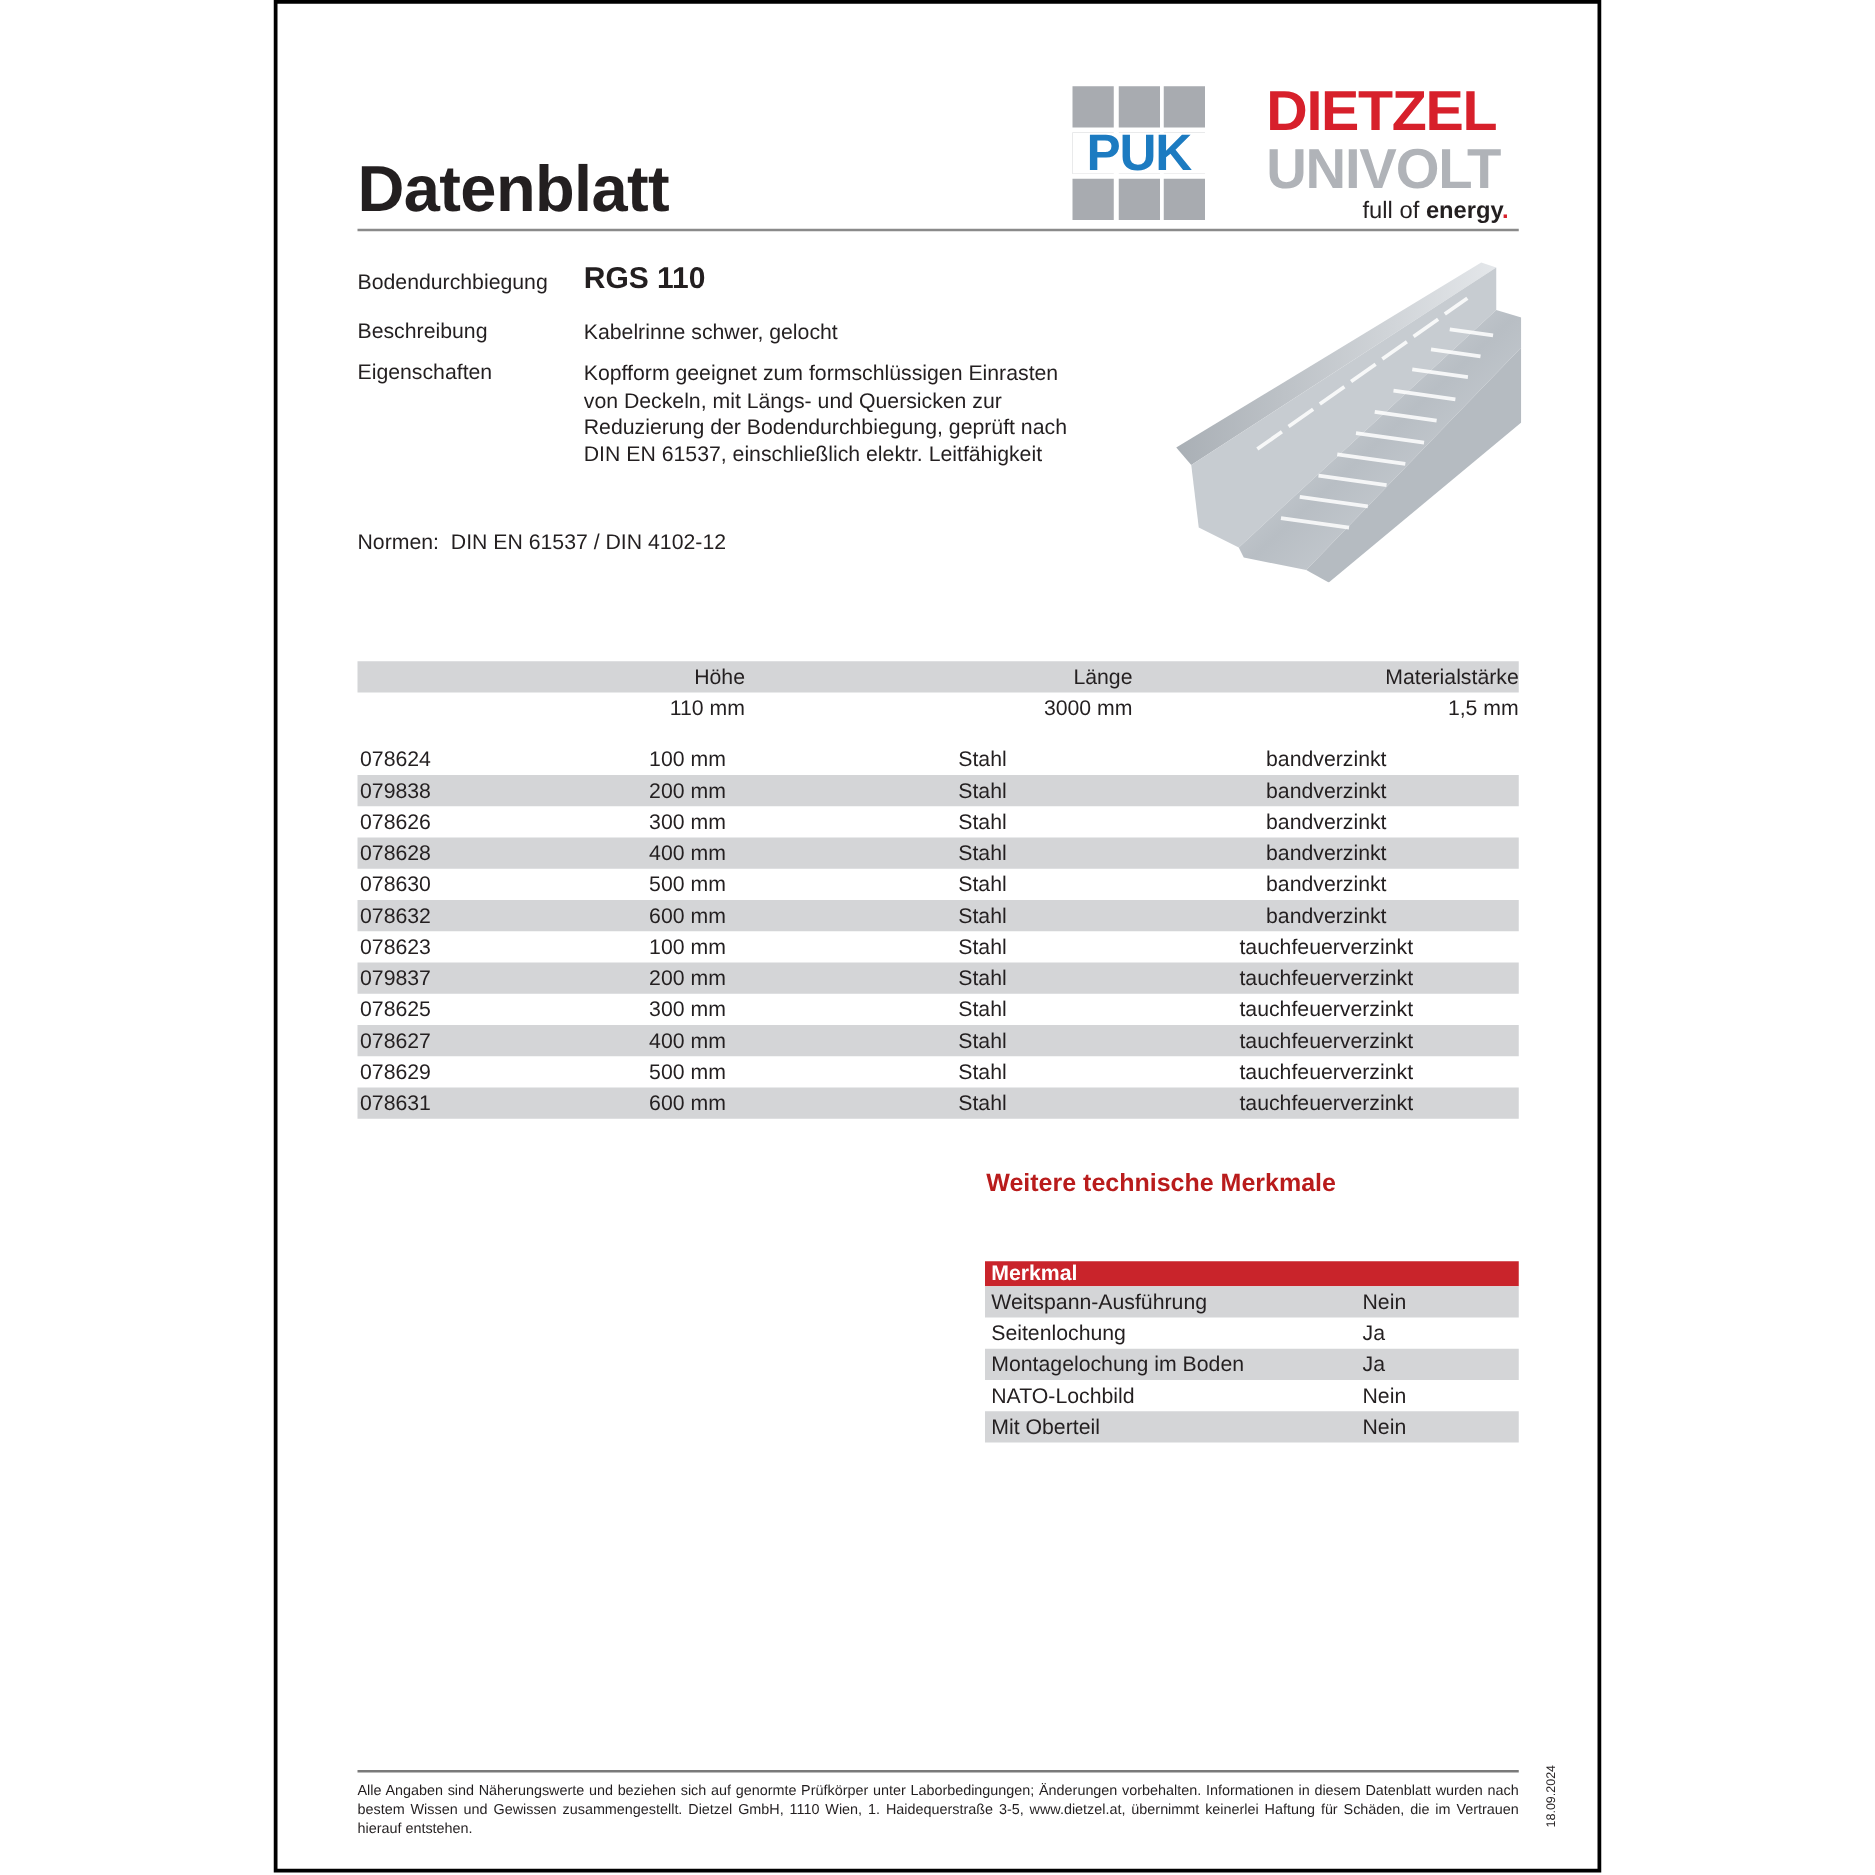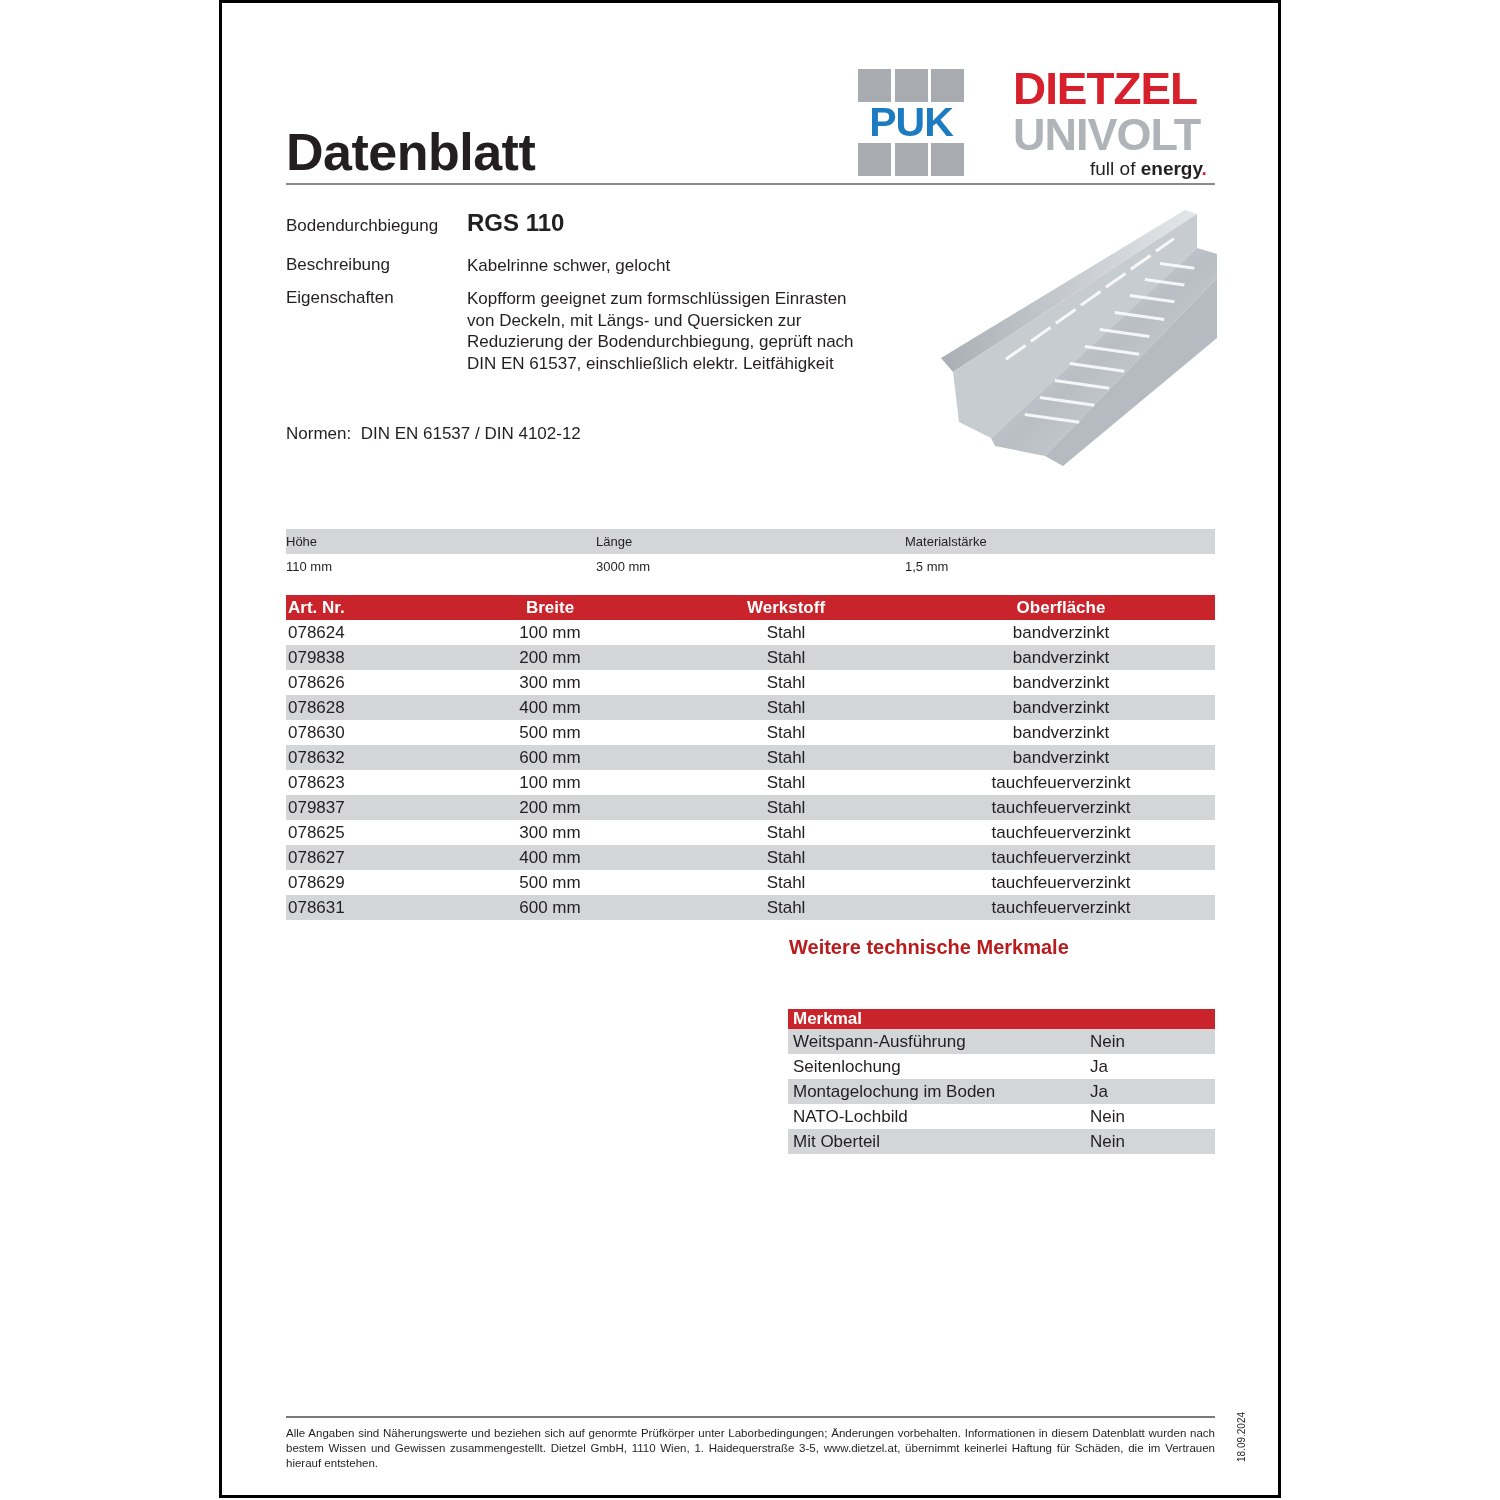--- a/index.html
+++ b/index.html
@@ -35,21 +35,21 @@
   .val { left: 467px; font-size: 17px; color: #231f20; line-height: 21.5px; }
   .prodname { left: 467px; top: 209px; font-size: 24px; font-weight: bold; }
   .props { width: 410px; }
 
   
   .product-img { left: 935px; top: 208px; width: 282px; height: 258px; }
 
   
   .dim-head { left: 286px; top: 529px; width: 929px; height: 25px; background: #d4d5d7; }
   .dim-row { left: 286px; top: 554px; width: 929px; height: 25px; }
-  .dim-cell { position: absolute; top: 0; width: 310px; text-align: left; font-size: 13px; line-height: 25px; }
+  .dim-cell { position: absolute; top: 0; width: 310px; text-align: right; font-size: 17px; line-height: 25px; }
 
   
   .art-table { left: 286px; top: 595px; width: 929px; }
   .art-head { height: 25px; background: #c9242b; position: relative; }
   .art-head span { position: absolute; top: 0; line-height: 25px; color: #fff; font-weight: bold; font-size: 17px; }
   .art-row { height: 25px; position: relative; }
   .art-row.alt { background: #d4d5d7; }
   .art-row span { position: absolute; top: 0; line-height: 25px; font-size: 17px; color: #231f20; }
   .c1 { left: 2px; }
   .c2 { left: 264px; width: 0; }
@@ -158,26 +158,20 @@
   <span class="dim-cell" style="left:310px">Länge</span>
   <span class="dim-cell" style="left:619px">Materialstärke</span>
 </div>
 <div class="abs dim-row">
   <span class="dim-cell" style="left:0">110 mm</span>
   <span class="dim-cell" style="left:310px">3000 mm</span>
   <span class="dim-cell" style="left:619px">1,5 mm</span>
 </div>
 
 <div class="abs art-table">
-  <div class="art-head">
-    <span class="c1">Art. Nr.</span>
-    <span class="c2">Breite</span>
-    <span class="c3">Werkstoff</span>
-    <span class="c4">Oberfläche</span>
-  </div>
   <div class="art-row">
       <span class="c1">078624</span>
       <span class="c2">100 mm</span>
       <span class="c3">Stahl</span>
       <span class="c4">bandverzinkt</span>
     </div>
   <div class="art-row alt">
       <span class="c1">079838</span>
       <span class="c2">200 mm</span>
       <span class="c3">Stahl</span>

